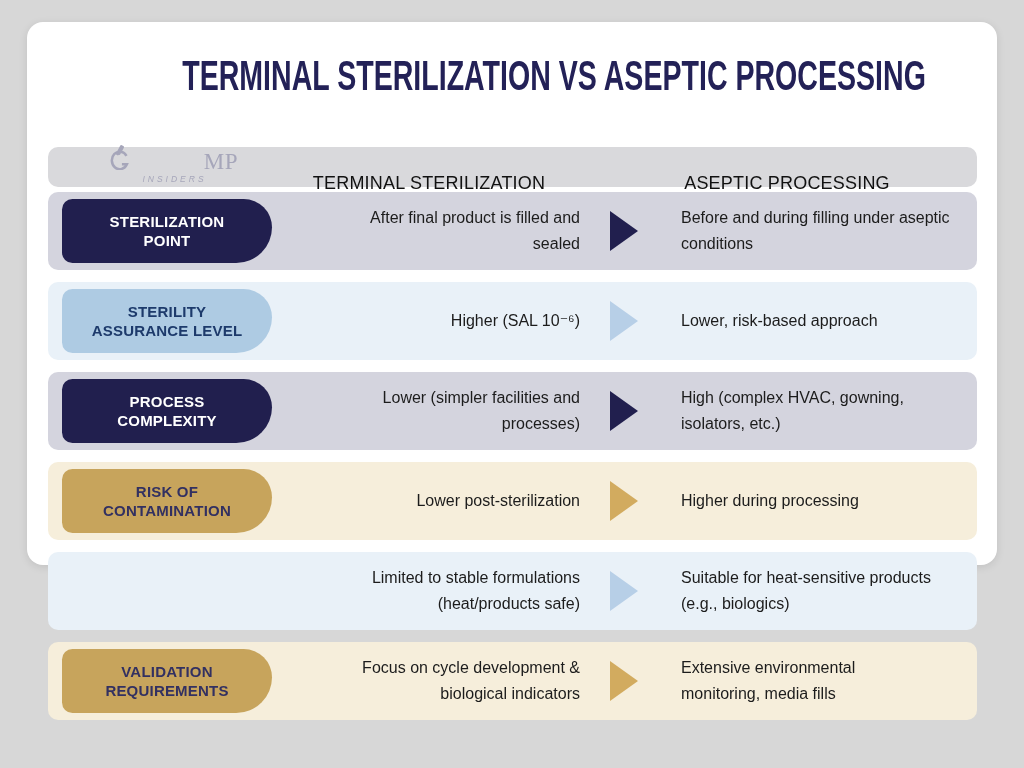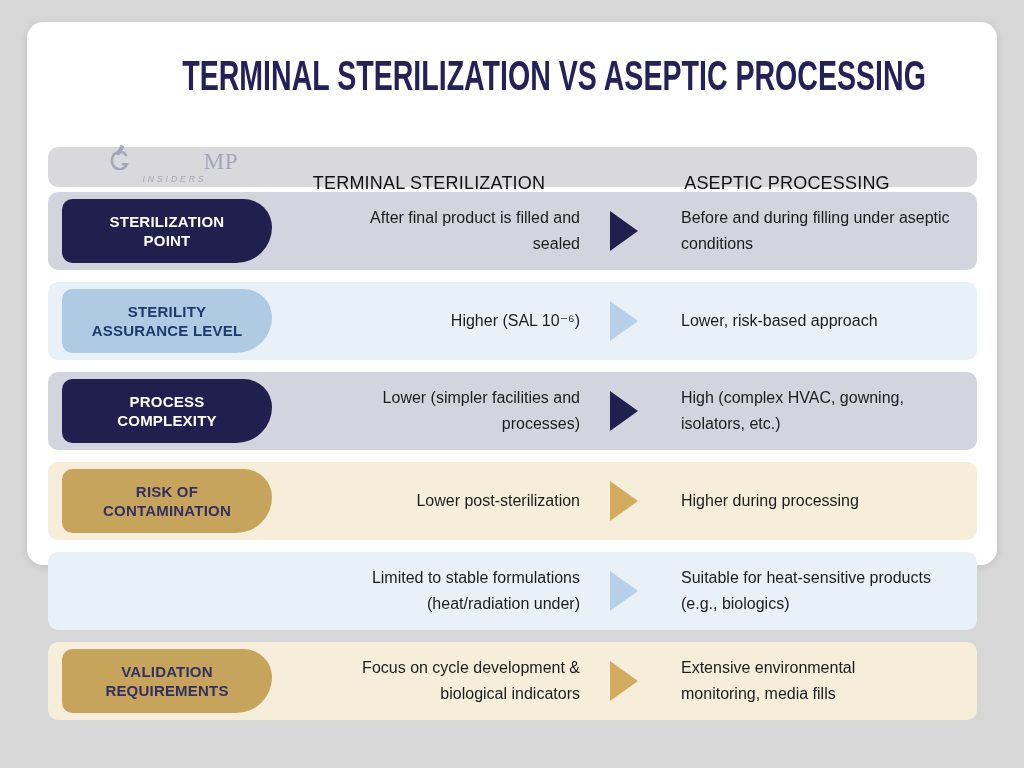--- a/index.html
+++ b/index.html
@@ -206,21 +206,21 @@
       <span class="pill-text">RISK OF
 CONTAMINATION</span>
     </div>
     <div class="cell cell-terminal">Lower post-sterilization</div>
     <div class="arrow"></div>
     <div class="cell cell-aseptic">Higher during processing</div>
   </div>
 
   <div class="row theme-blue">
     <div class="cell cell-terminal">Limited to stable formulations
-(heat/radiation under)</div>
+(heat/products safe)</div>
     <div class="arrow"></div>
     <div class="cell cell-aseptic">Suitable for heat-sensitive products
 (e.g., biologics)</div>
   </div>
 
   <div class="row theme-gold">
     <div class="pill">
       <span class="pill-text">VALIDATION
 REQUIREMENTS</span>
     </div>

